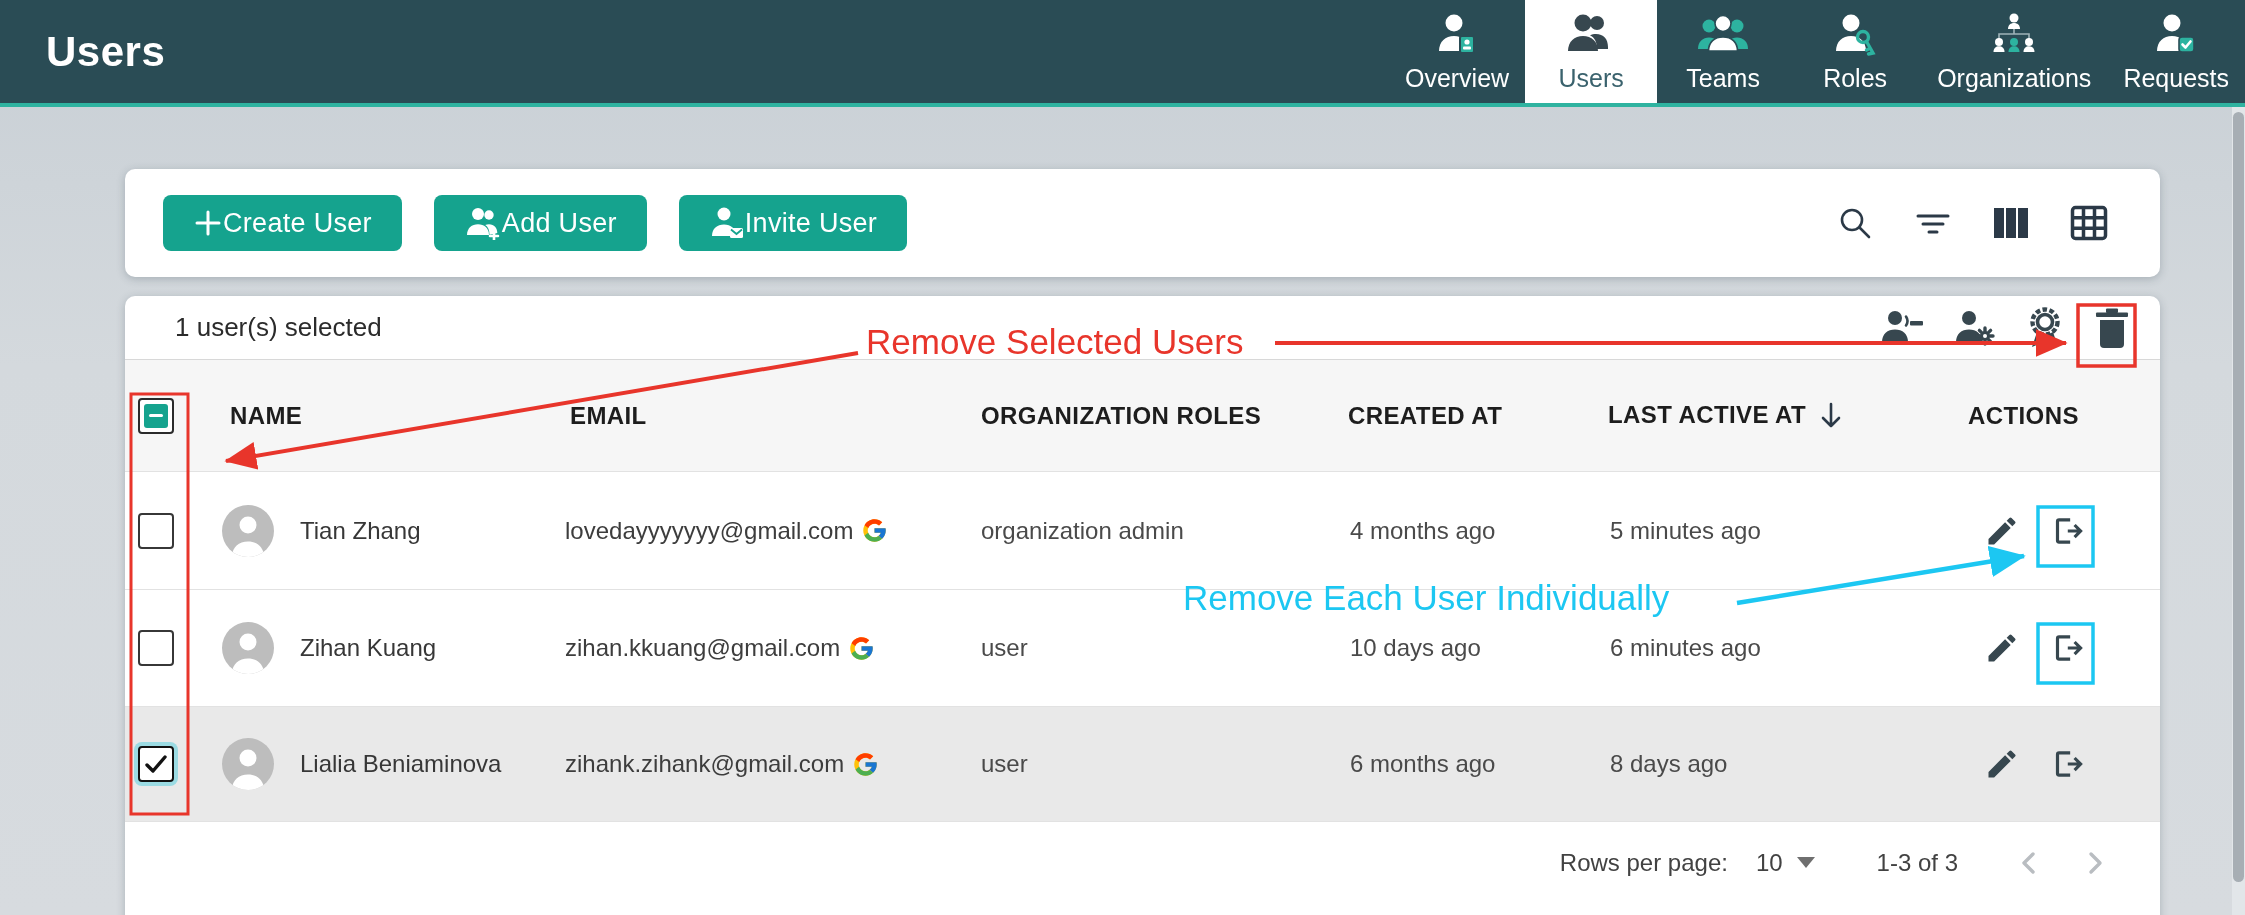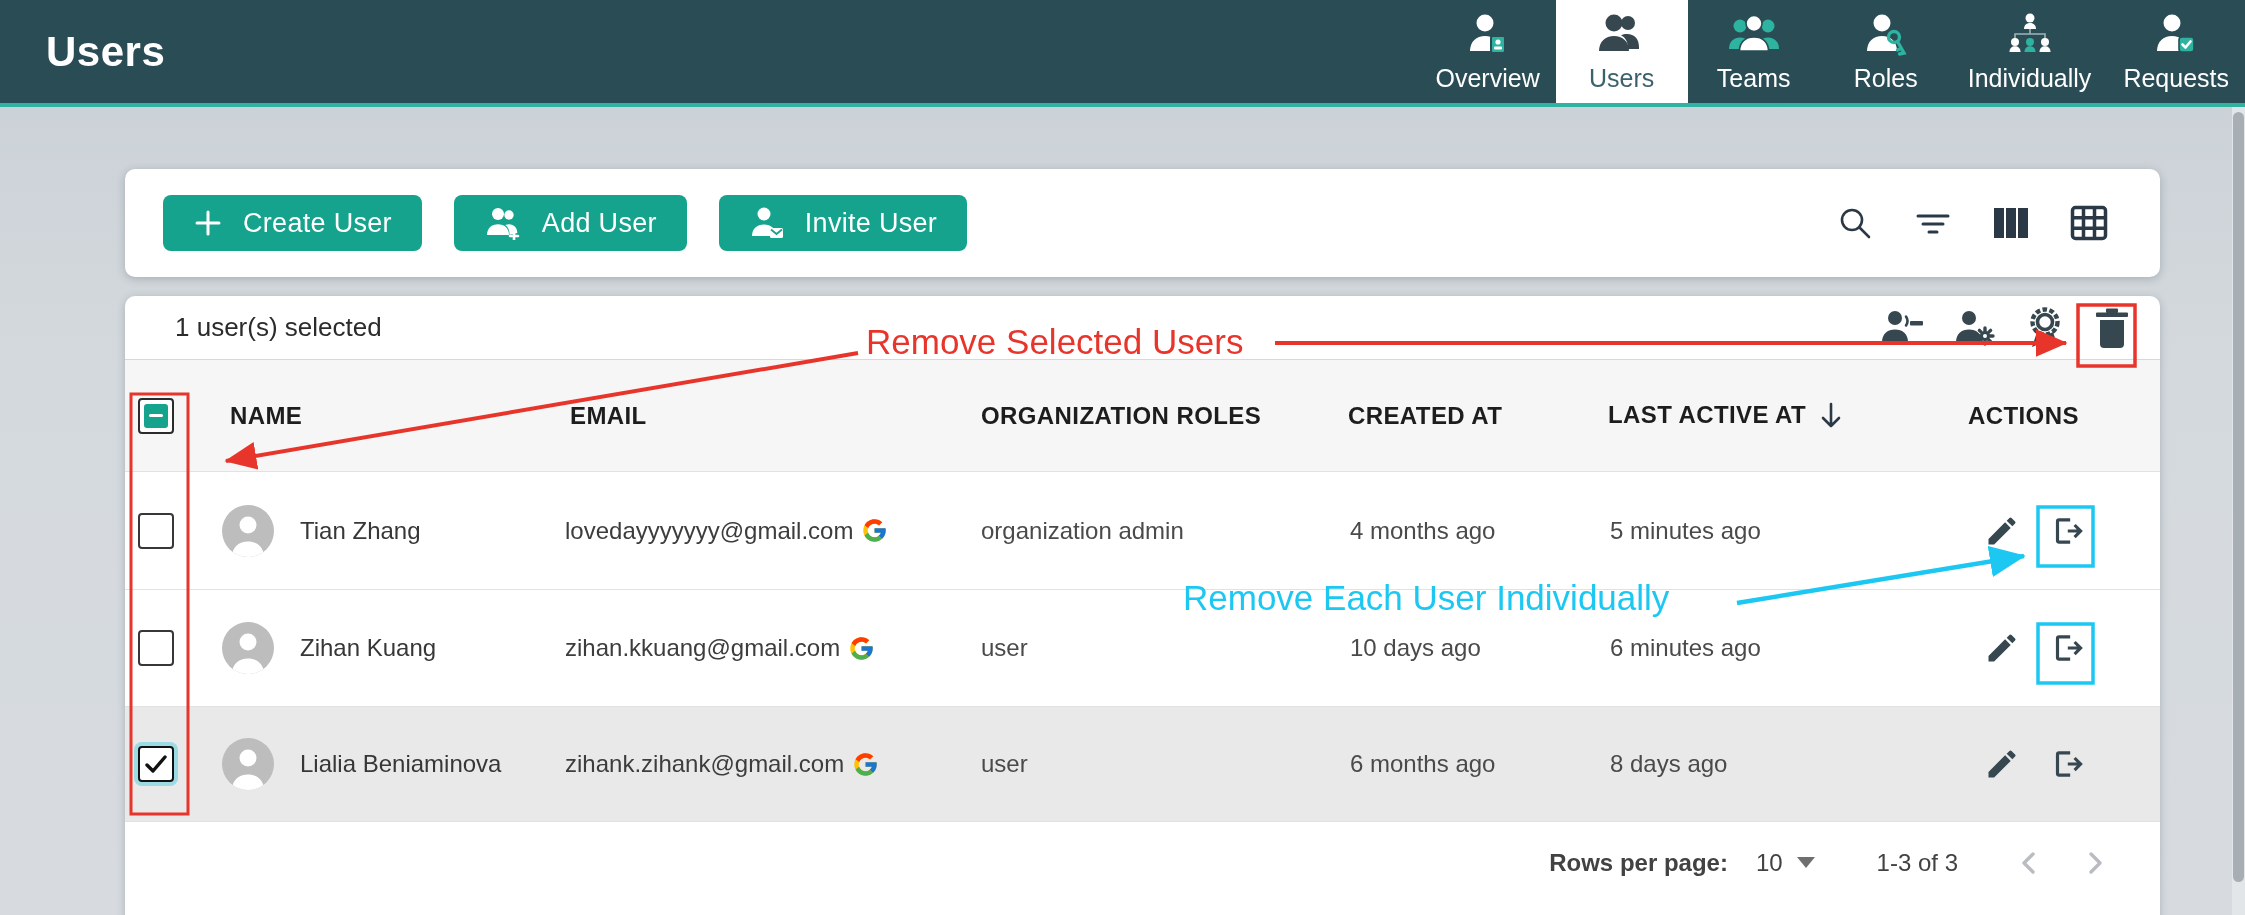--- a/index.html
+++ b/index.html
@@ -31,21 +31,21 @@
   .nav-tab .nicon { height:46px; display:flex; align-items:flex-end; }
 
   
   .toolbar-card {
     position:absolute; left:125px; top:169px; width:2035px; height:108px;
     background:#fff; border-radius:10px; box-shadow:0 2px 8px rgba(40,60,70,.25);
     display:flex; align-items:center; padding:0 38px;
   }
   .btn {
     height:56px; border:none; border-radius:8px; background:#15a38e; color:#fff;
-    font-size:27px; font-family:inherit; display:flex; align-items:center; gap:20px;
+    font-size:27px; font-family:inherit; display:flex; align-items:center; gap:0;
     padding:0 30px; margin-right:32px; cursor:pointer; letter-spacing:.3px;
   }
   .toolbar-icons { margin-left:auto; display:flex; align-items:center; gap:40px; padding-right:14px; }
   .tool-ic { cursor:pointer; display:flex; }
 
   
   .table-card {
     position:absolute; left:125px; top:296px; width:2035px; height:687px;
     background:#fff; border-radius:10px; box-shadow:0 2px 8px rgba(40,60,70,.25);
     display:flex; flex-direction:column; overflow:hidden;
@@ -101,21 +101,21 @@
   .email-cell { display:flex; align-items:center; gap:8px; padding-left:10px; color:#3d3d3d; }
   .org-cell { padding-left:6px; color:#4a4a4a; }
   .created-cell, .last-cell { padding-left:10px; color:#4a4a4a; }
   .actions-cell { display:flex; align-items:center; gap:28px; padding-left:24px; }
   .act-ic { cursor:pointer; display:flex; }
 
   .table-footer {
     height:81px; flex:0 0 81px; display:flex; align-items:center; justify-content:flex-end;
     padding-right:52px; font-size:24px; color:#424242; background:#fff;
   }
-  .rpp-label { margin-right:28px;font-weight:bold; }
+  .rpp-label { margin-right:28px; }
   .rpp-value { display:flex; align-items:center; gap:14px; cursor:pointer; margin-right:62px; }
   .caret-down {
     width:0; height:0; border-left:9px solid transparent; border-right:9px solid transparent;
     border-top:11px solid #6f6f6f;
   }
   .range-label { margin-right:58px; }
   .pg-chev { display:flex; cursor:default; margin-right:40px; }
   .pg-chev:last-child { margin-right:0; }
 
   
@@ -195,21 +195,21 @@
               <path d="M19 18c0-4 2.7-6 6-6s6 2 6 6z" fill="#fff"></path>
               <path d="M25 18v5 M10 28v-5h30v5" stroke="#9fb3b8" stroke-width="1.6" fill="none"></path>
               <circle cx="10" cy="31" r="4" fill="#fff"></circle>
               <path d="M4.5 41c0-3.8 2.5-5.7 5.5-5.7s5.5 1.9 5.5 5.7z" fill="#fff"></path>
               <circle cx="25" cy="31" r="4" fill="#2db3a0"></circle>
               <path d="M19.5 41c0-3.8 2.5-5.7 5.5-5.7s5.5 1.9 5.5 5.7z" fill="#2db3a0"></path>
               <circle cx="40" cy="31" r="4" fill="#fff"></circle>
               <path d="M34.5 41c0-3.8 2.5-5.7 5.5-5.7s5.5 1.9 5.5 5.7z" fill="#fff"></path>
             </svg>
         </span>
-        <span>Individually</span>
+        <span>Organizations</span>
       </div>
 
       <div class="nav-tab">
         <span class="nicon">
           <svg width="46" height="46" viewBox="0 0 46 46">
               <circle cx="19" cy="12" r="8.5" fill="#fff"></circle>
               <path d="M4 40c0-9.5 6.5-15 15-15s15 5.5 15 15z" fill="#fff"></path>
               <rect x="26" y="26" width="15" height="15" rx="3" fill="#2db3a0" stroke="#2a4c55" stroke-width="1.6"></rect>
               <path d="M29.5 33.5 l3 3 5-6" stroke="#fff" stroke-width="2.6" fill="none" stroke-linecap="round" stroke-linejoin="round"></path>
             </svg>

